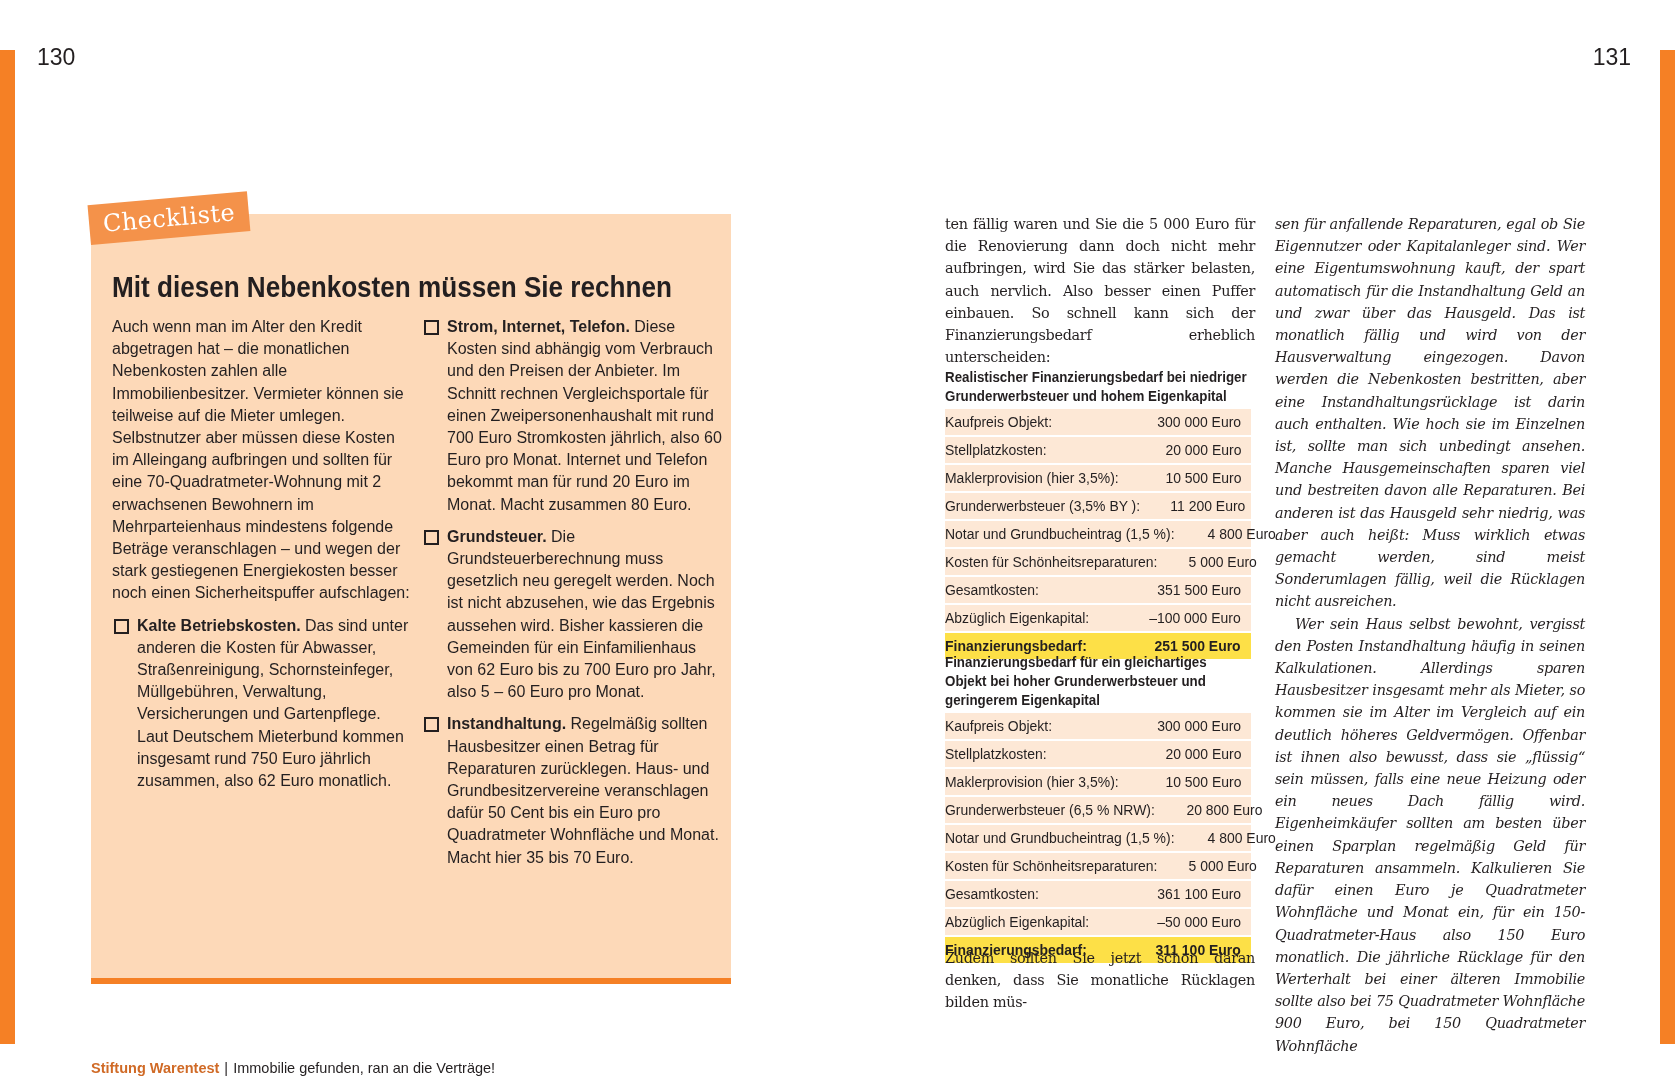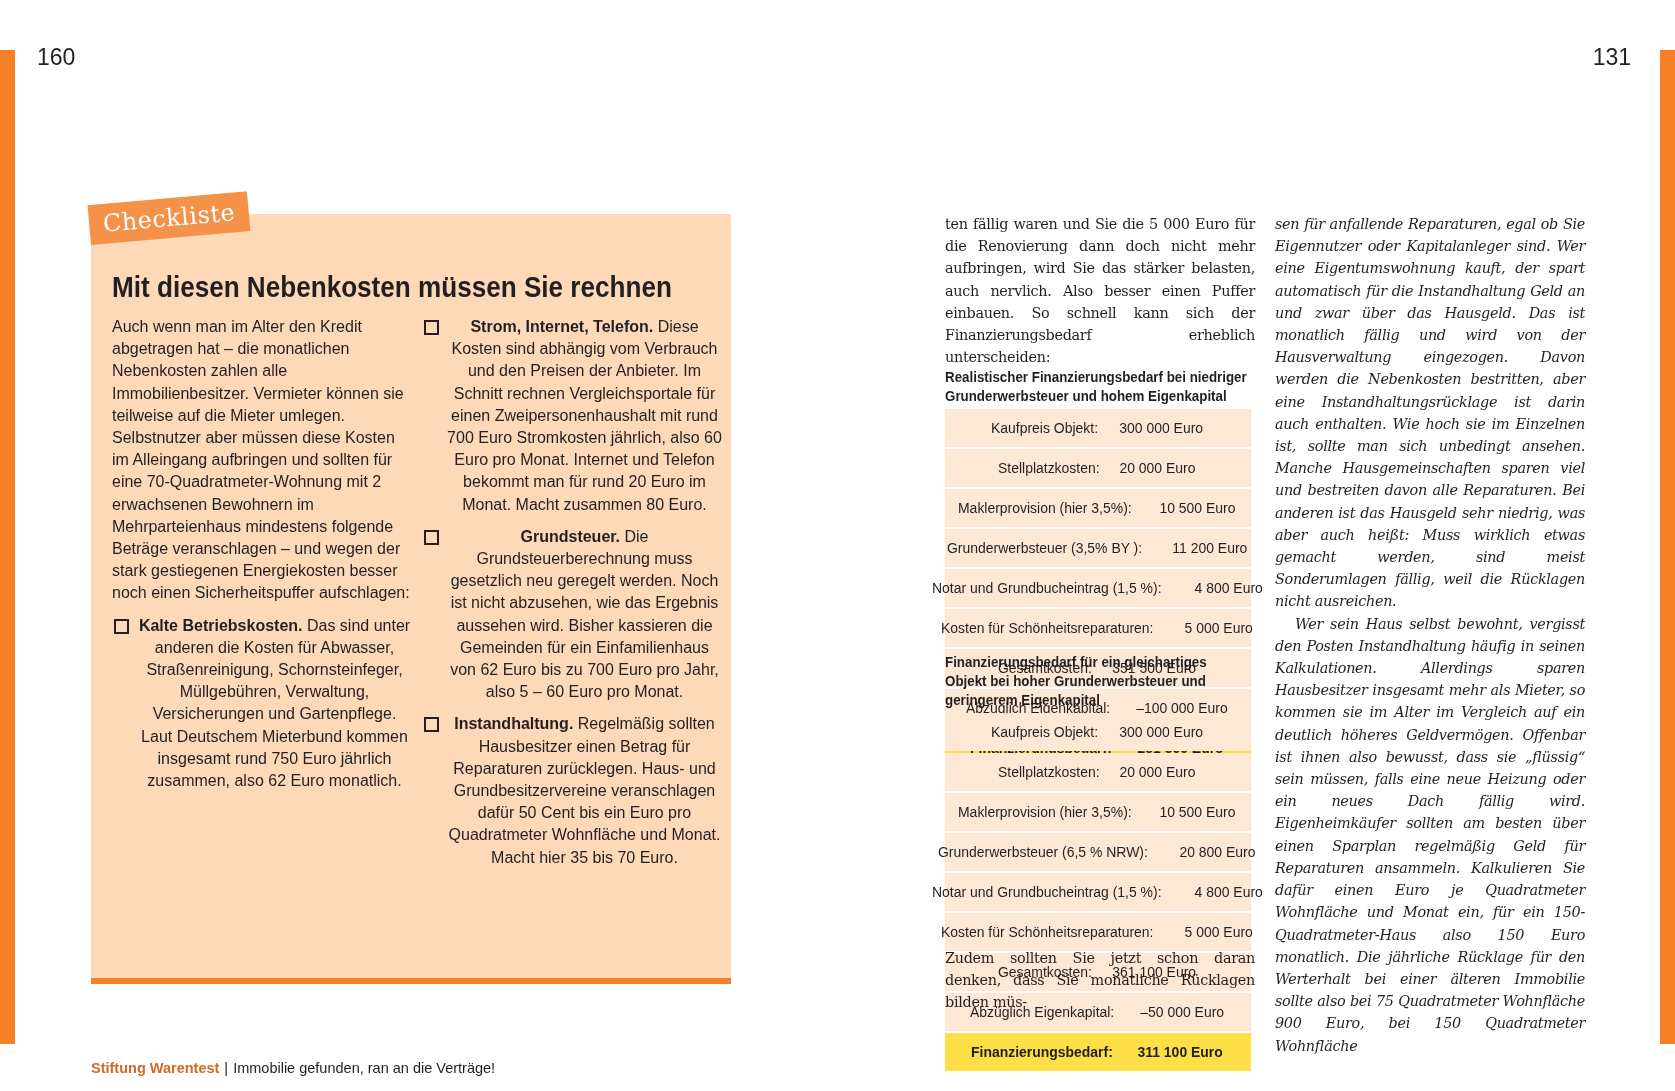--- a/index.html
+++ b/index.html
@@ -37,21 +37,21 @@
     font-size: 29px; color: #231f20; transform: scaleX(0.9); transform-origin: left;
     white-space: nowrap;
   }
   .col {
     position: absolute; font-family: "Liberation Sans", sans-serif;
     font-size: 16px; line-height: 22.2px; color: #231f20;
   }
   .col.c1 { left: 112px; top: 316px; width: 300px; }
   .col.c2 { left: 422px; top: 316px; width: 300px; }
   .col p { margin: 0; }
-  .item { position: relative; padding-left: 25px; margin-top: 10px; text-align: center; }
+  .item { position: relative; padding-left: 25px; margin-top: 10px; }
   .item .cb {
     position: absolute; left: 2px; top: 4px; width: 11px; height: 11px;
     border: 2px solid #231f20; background: transparent;
   }
   .item b { font-weight: bold; }
   .summary { margin-top: 10px !important; }
 
   
   .serif-col {
     position: absolute; font-family: "DejaVu Serif", serif;
@@ -65,42 +65,42 @@
 
   .fin-table {
     position: absolute; left: 945px; width: 306px;
     font-family: "Liberation Sans", sans-serif; font-size: 15.5px; color: #231f20;
   }
   .fin-table .t-title {
     font-weight: bold; font-size: 14.5px; line-height: 19px; margin-bottom: 3px;
     transform: scaleX(0.92); transform-origin: left; width: 330px;
   }
   .fin-row {
-    display: flex; justify-content: center; align-items: center;
-    height: 38px; background: #fde8d6; margin-bottom: 2px; padding-right: 2px;
+    display: flex; justify-content: space-between; align-items: center;
+    height: 26px; background: #fde8d6; margin-bottom: 2px; padding-right: 10px;
   }
   .fin-row span { transform: scaleX(0.9); transform-origin: left; white-space: nowrap; }
   .fin-row span.val { transform-origin: right; }
   .fin-row.total { background: #fde047; font-weight: bold; }
   .t1 { top: 368px; }
   .t2 { top: 653px; }
 
   .footer {
     position: absolute; left: 91px; top: 1060px;
     font-family: "Liberation Sans", sans-serif; font-size: 14.5px; color: #231f20; text-align: right;
   }
   .footer .brand { color: #d06a26; font-weight: bold; }
   .footer .sep { margin: 0 5px; }
 </style>
 </head>
 <body>
 
 <div class="side-bar left"></div>
 <div class="side-bar right"></div>
-<div class="page-num left">160</div>
+<div class="page-num left">130</div>
 <div class="page-num right">131</div>
 
 <div class="checklist"></div>
 <div class="checklist-bottom"></div>
 <div class="tag">
   <span>Checkliste</span>
 </div>
 <div class="box-title">Mit diesen Nebenkosten müssen Sie rechnen</div>
 
 <div class="col c1">

